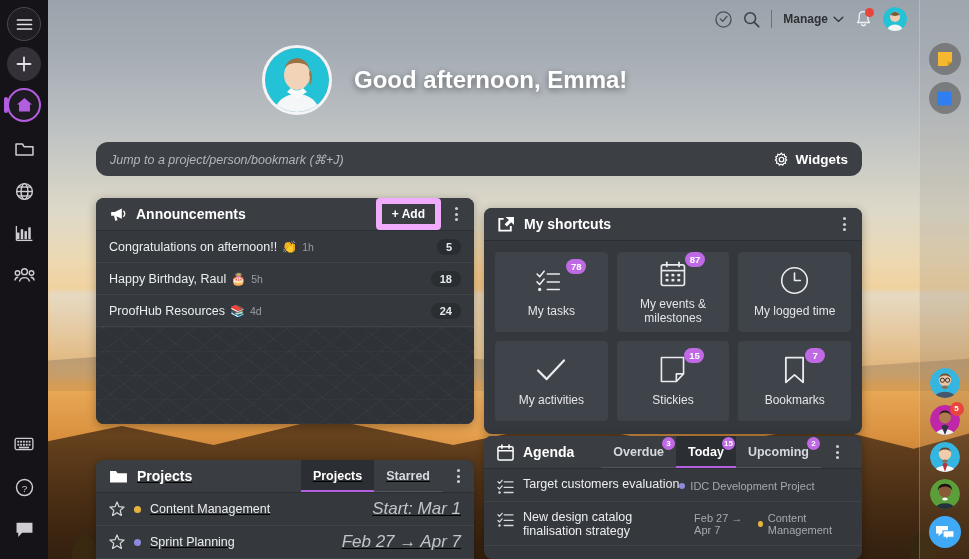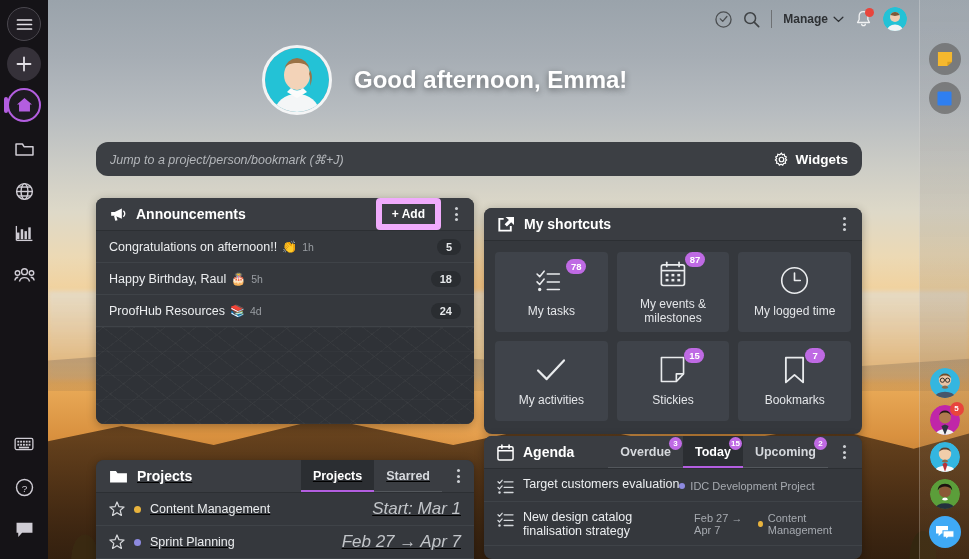--- a/index.html
+++ b/index.html
@@ -581,21 +581,21 @@
           <path d="M8.5 1 L10.6 6 L16 6.4 L11.9 10 L13.2 15.3 L8.5 12.4 L3.8 15.3 L5.1 10 L1 6.4 L6.4 6 Z" fill="none" stroke="#d8dadd" stroke-width="1.3" stroke-linejoin="round"></path>
         </svg>
     </span>
     <span class="pr-dot" style="background:#36b6e8"></span>
     <span class="pr-name">Product launch</span>
     <span class="pr-date"></span>
   </div>
 </div>
 
 <div class="card" style="left:484px; top:436px; width:378px; height:123px;">
-  <div class="card-head" style="padding-right:2px;">
+  <div class="card-head" style="padding-right:9px;">
     <span>
       <svg width="17" height="17" viewBox="0 0 18 18">
           <rect x="1" y="3" width="16" height="14" rx="1.6" fill="none" stroke="#fff" stroke-width="1.6"></rect>
         <line x1="1" y1="7.2" x2="17" y2="7.2" stroke="#fff" stroke-width="1.6"></line>
         <line x1="5.2" y1="1" x2="5.2" y2="4.4" stroke="#fff" stroke-width="1.7" stroke-linecap="round"></line>
         <line x1="12.8" y1="1" x2="12.8" y2="4.4" stroke="#fff" stroke-width="1.7" stroke-linecap="round"></line>
         </svg>
     </span>
     <span class="card-title">Agenda</span>
     <span class="grow"></span>

